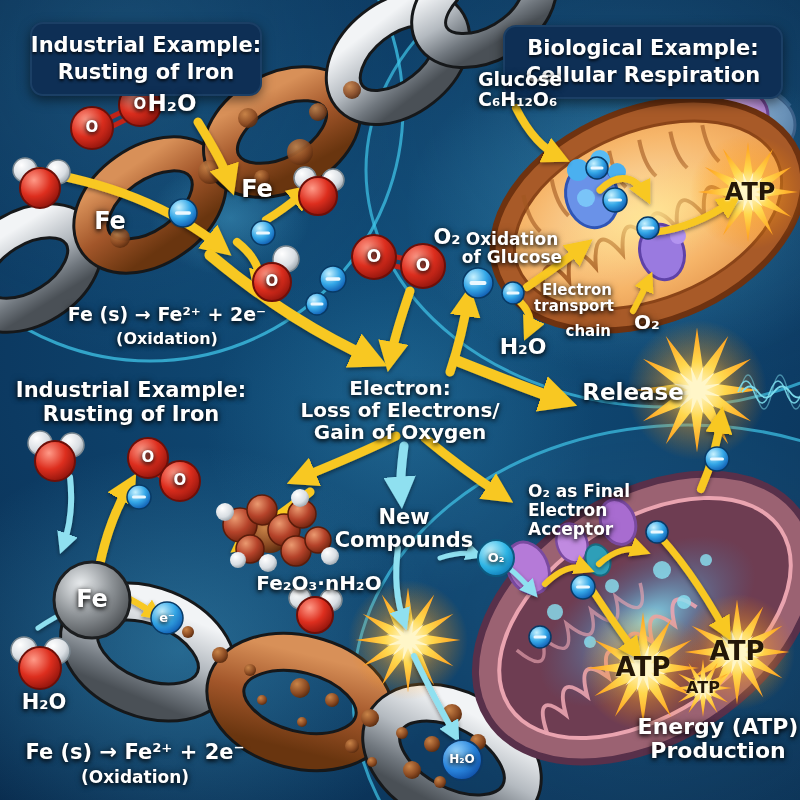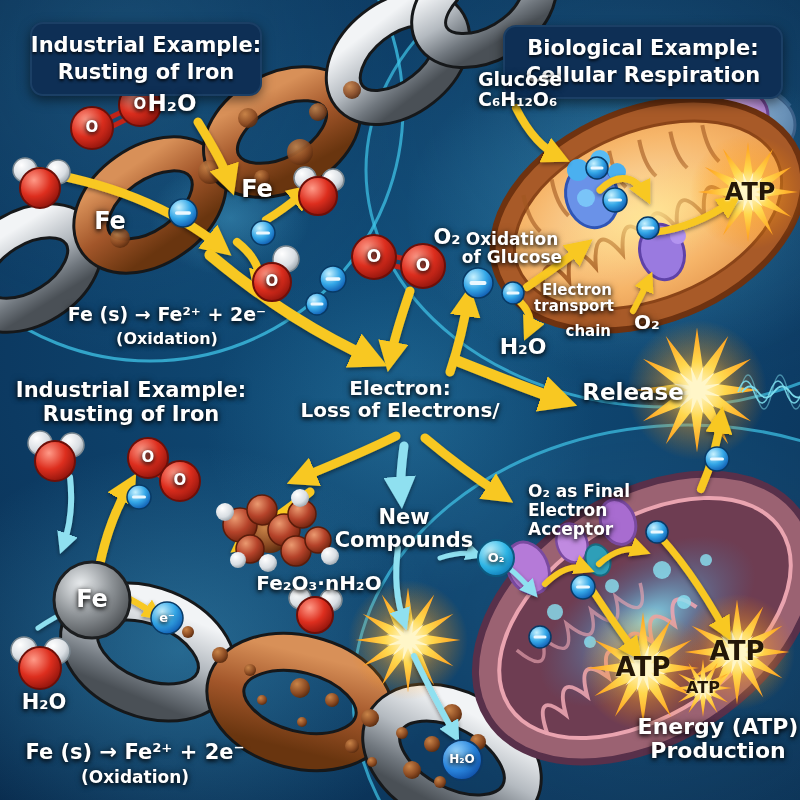--- a/index.html
+++ b/index.html
@@ -490,20 +490,21 @@
 <div class="lbl right" style="left:611px;top:323px;font-size:15px;margin-top:9px;">chain</div>
 <div class="lbl" style="left:634px;top:322px;font-size:20px;transform:translate(0,-50%);">O₂</div>
 <div class="lbl" style="left:523px;top:347px;font-size:22px;">H₂O</div>
 <div class="lbl dark" style="left:750px;top:193px;font-size:24px;">ATP</div>
 
 <div class="lbl" style="left:447px;top:237px;font-size:21px;">O₂</div>
 <div class="lbl" style="left:374px;top:257px;font-size:17px;">O</div>
 <div class="lbl" style="left:423px;top:266px;font-size:17px;">O</div>
 <div class="lbl" style="left:400px;top:388px;font-size:20px;">Electron:</div>
 <div class="lbl" style="left:400px;top:410px;font-size:20px;">Loss of Electrons/</div>
+<div class="lbl" style="left:400px;top:432px;font-size:20px;">Gain of Oxygen</div>
 <div class="lbl" style="left:633px;top:392px;font-size:23px;">Release</div>
 <div class="lbl" style="left:404px;top:517px;font-size:21px;">New</div>
 <div class="lbl" style="left:404px;top:540px;font-size:21px;">Compounds</div>
 
 <div class="lbl left" style="left:528px;top:492px;font-size:17px;">O₂ as Final</div>
 <div class="lbl left" style="left:528px;top:511px;font-size:17px;">Electron</div>
 <div class="lbl left" style="left:528px;top:530px;font-size:17px;">Acceptor</div>
 <div class="lbl" style="left:496px;top:558px;font-size:13px;">O₂</div>
 <div class="lbl" style="left:462px;top:760px;font-size:12px;">H₂O</div>
 <div class="lbl dark" style="left:643px;top:668px;font-size:26px;">ATP</div>

